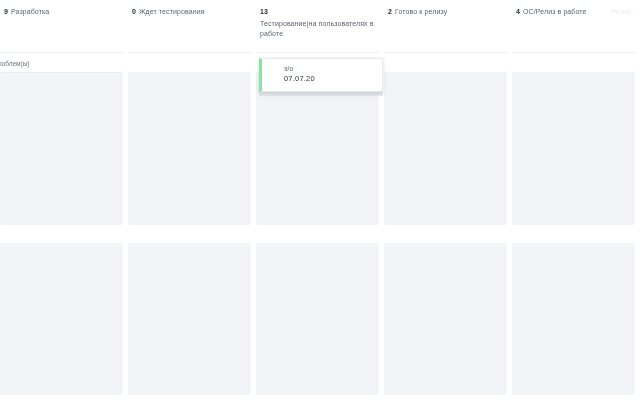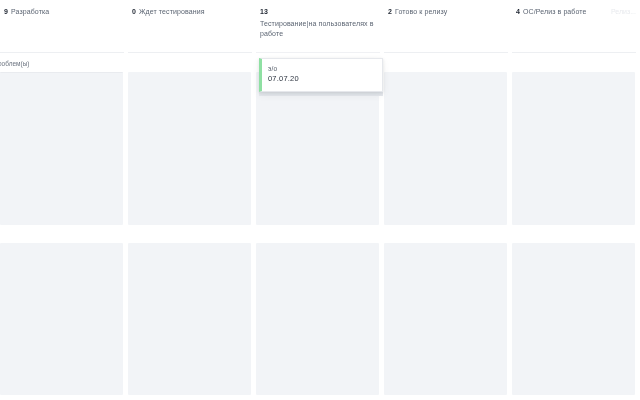--- a/index.html
+++ b/index.html
@@ -115,21 +115,21 @@
     height: 34px;
     background: #ffffff;
     border: 1px solid #e6e8ec;
     border-left: 3px solid #8fe0a3;
     box-shadow: 0 1px 3px rgba(20,28,40,0.10), 0 3px 8px rgba(20,28,40,0.06);
     z-index: 20;
     overflow: hidden;
   }
 
   .drag-card-body {
-    padding: 6px 5px 0 6px;
+    padding: 6px 5px 0 22px;
   }
 
   .drag-card-label {
     font-size: 6.5px;
     line-height: 8px;
     color: #58606d;
     letter-spacing: 0.2px;
   }
 
   .drag-card-date {

